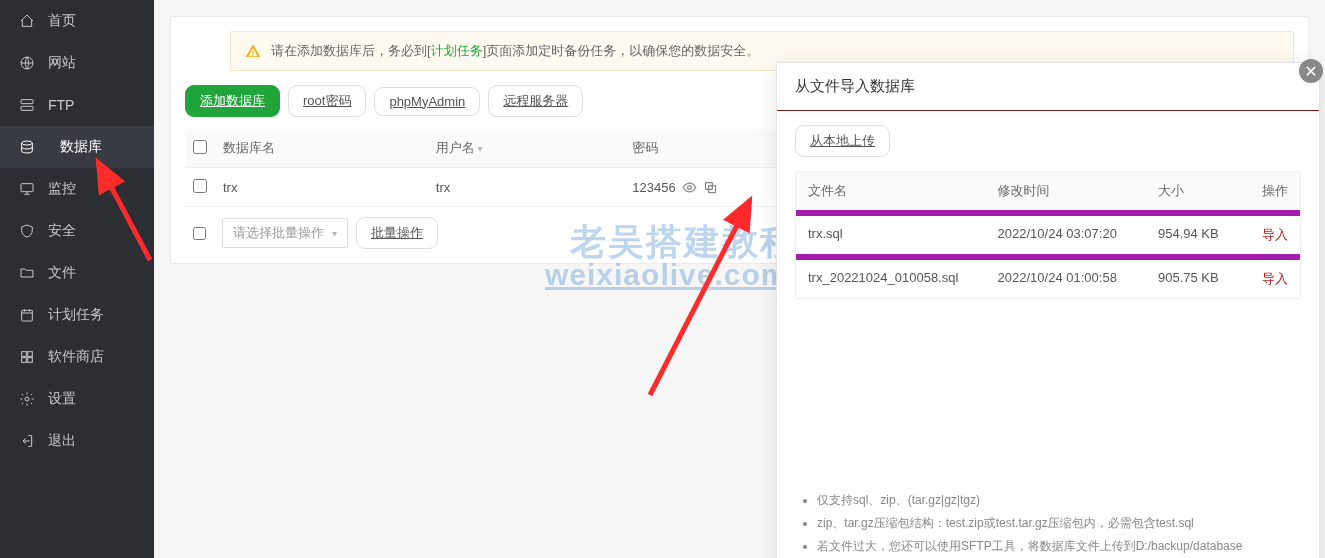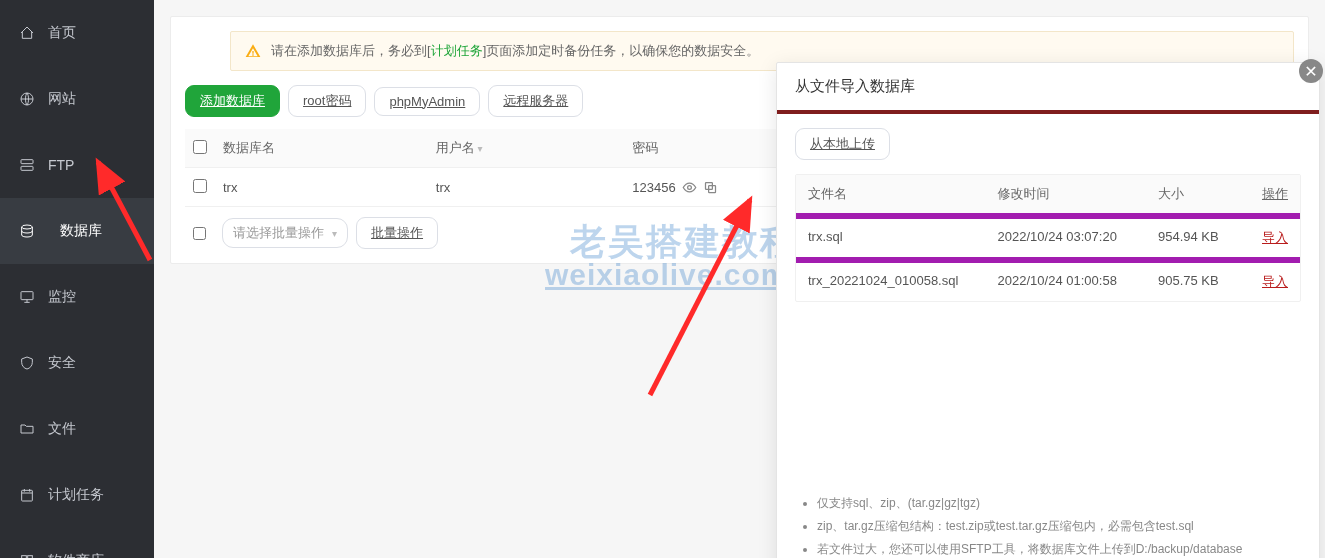--- a/index.html
+++ b/index.html
@@ -1,19 +1,19 @@
 <!DOCTYPE html>
 <html><head>
   <meta charset="utf-8">
   <style>
     * { margin: 0; padding: 0; box-sizing: border-box; }
     body { font-family: -apple-system, "PingFang SC", "Microsoft YaHei", sans-serif; font-size: 13px; color: #333; background: #fff; position: relative; width: 1325px; height: 558px; overflow: hidden; }
     
     .sidebar { position: absolute; left: 0; top: 0; width: 154px; height: 558px; background: #2c2e33; }
-    .sidebar-item { display: flex; align-items: center; padding: 24px 18px; color: #c5c8cf; cursor: pointer; font-size: 14px; }
+    .sidebar-item { display: flex; align-items: center; padding: 12px 18px; color: #c5c8cf; cursor: pointer; font-size: 14px; }
     .sidebar-item.active { background: #383c42; color: #fff; gap: 12px; }
     .sidebar-item .icon { width: 18px; height: 18px; margin-right: 12px; display: inline-flex; align-items: center; justify-content: center; }
     .sidebar-item svg { width: 16px; height: 16px; stroke: currentColor; fill: none; stroke-width: 1.5; }
     
     .main { position: absolute; left: 154px; top: 0; right: 0; bottom: 0; background: #f6f6f6; }
     
     .content { margin: 16px; background: #fff; border: 1px solid #ececec; border-radius: 2px; padding: 14px; }
     
     .alert { display: flex; align-items: center; background: #fffaf0; border: 1px solid #f3e6c9; border-radius: 2px; padding: 10px 14px; margin-bottom: 14px; color: #666; font-size: 13px; margin-left: 45px; }
     .alert .warn-icon { width: 16px; height: 16px; margin-right: 10px; color: #faad14; }
@@ -32,40 +32,40 @@
     .table input[type="checkbox"] { width: 14px; height: 14px; }
     .table th .sort::after { content: " ▾"; color: #bbb; font-size: 10px; }
     .pw-cell { display: flex; align-items: center; gap: 6px; }
     .icon-small { width: 15px; height: 15px; cursor: pointer; color: #888; }
     .link-warn { color: #e6a23c; cursor: pointer; }
     .link-green { color: #b91c1c; cursor: pointer; }
     .sep { color: #ccc; margin: 0 4px; }
     
     .bulk-row { display: flex; align-items: center; gap: 8px; margin-top: 10px; }
     .bulk-row input[type="checkbox"] { margin: 0 8px 0 8px; }
-    .select-like { display: inline-flex; align-items: center; padding: 5px 10px; border: 1px solid #dcdfe6; border-radius: 11px; color: #999; font-size: 13px; cursor: pointer; }
+    .select-like { display: inline-flex; align-items: center; padding: 5px 10px; border: 1px solid #dcdfe6; border-radius: 2px; color: #999; font-size: 13px; cursor: pointer; }
     .select-like::after { content: "▾"; margin-left: 8px; color: #bbb; font-size: 10px; }
     
     .watermark1 { position: absolute; left: 570px; top: 218px; font-size: 36px; font-weight: 700; color: rgba(90,150,210,0.4); pointer-events: none; letter-spacing: 2px; }
     .watermark2 { position: absolute; left: 545px; top: 258px; font-size: 30px; font-weight: 700; color: rgba(90,150,210,0.4); pointer-events: none; letter-spacing: 1px; text-decoration: underline; }
     
     .arrow { position: absolute; pointer-events: none; }
     
     .modal { position: absolute; left: 776px; top: 62px; width: 544px; background: #fff; border: 1px solid #e4e4e4; box-shadow: 0 4px 20px rgba(0,0,0,0.1); border-radius: 2px; }
     .modal-close { position: absolute; right: -4px; top: -4px; width: 24px; height: 24px; background: #888; color: #fff; border-radius: 50%; display: flex; align-items: center; justify-content: center; cursor: pointer; font-size: 16px; }
-    .modal-title { padding: 14px 18px; font-size: 15px; color: #333; border-bottom: 4px solid #7f1d1d; }
+    .modal-title { padding: 14px 18px; font-size: 15px; color: #333; border-bottom: 1px solid #7f1d1d; }
     .modal-body { padding: 14px 18px; }
     .modal .btn { margin-bottom: 14px; }
     .modal-table-wrap { border: 1px solid #f0f0f0; border-radius: 2px; }
     .mth { display: flex; background: #fafafa; padding: 10px 12px; color: #666; font-size: 13px; }
     .mtr { display: flex; padding: 10px 12px; border-top: 6px solid #a21caf; color: #555; font-size: 13px; }
     .c-name { flex: 1.3; }
     .c-time { flex: 1.1; }
     .c-size { width: 90px; }
-    .c-op { width: 40px; text-align: right; text-decoration: underline; }
+    .c-op { width: 40px; text-align: right; }
     .modal-notes { margin-top: 180px; padding: 10px 0 6px; }
     .modal-notes li { list-style: disc; margin-left: 22px; color: #888; font-size: 12px; line-height: 1.9; }
   </style>
 </head>
 <body>
 
 <div class="sidebar">
   <div class="sidebar-item">
     <span class="icon">
         <svg viewBox="0 0 24 24">

